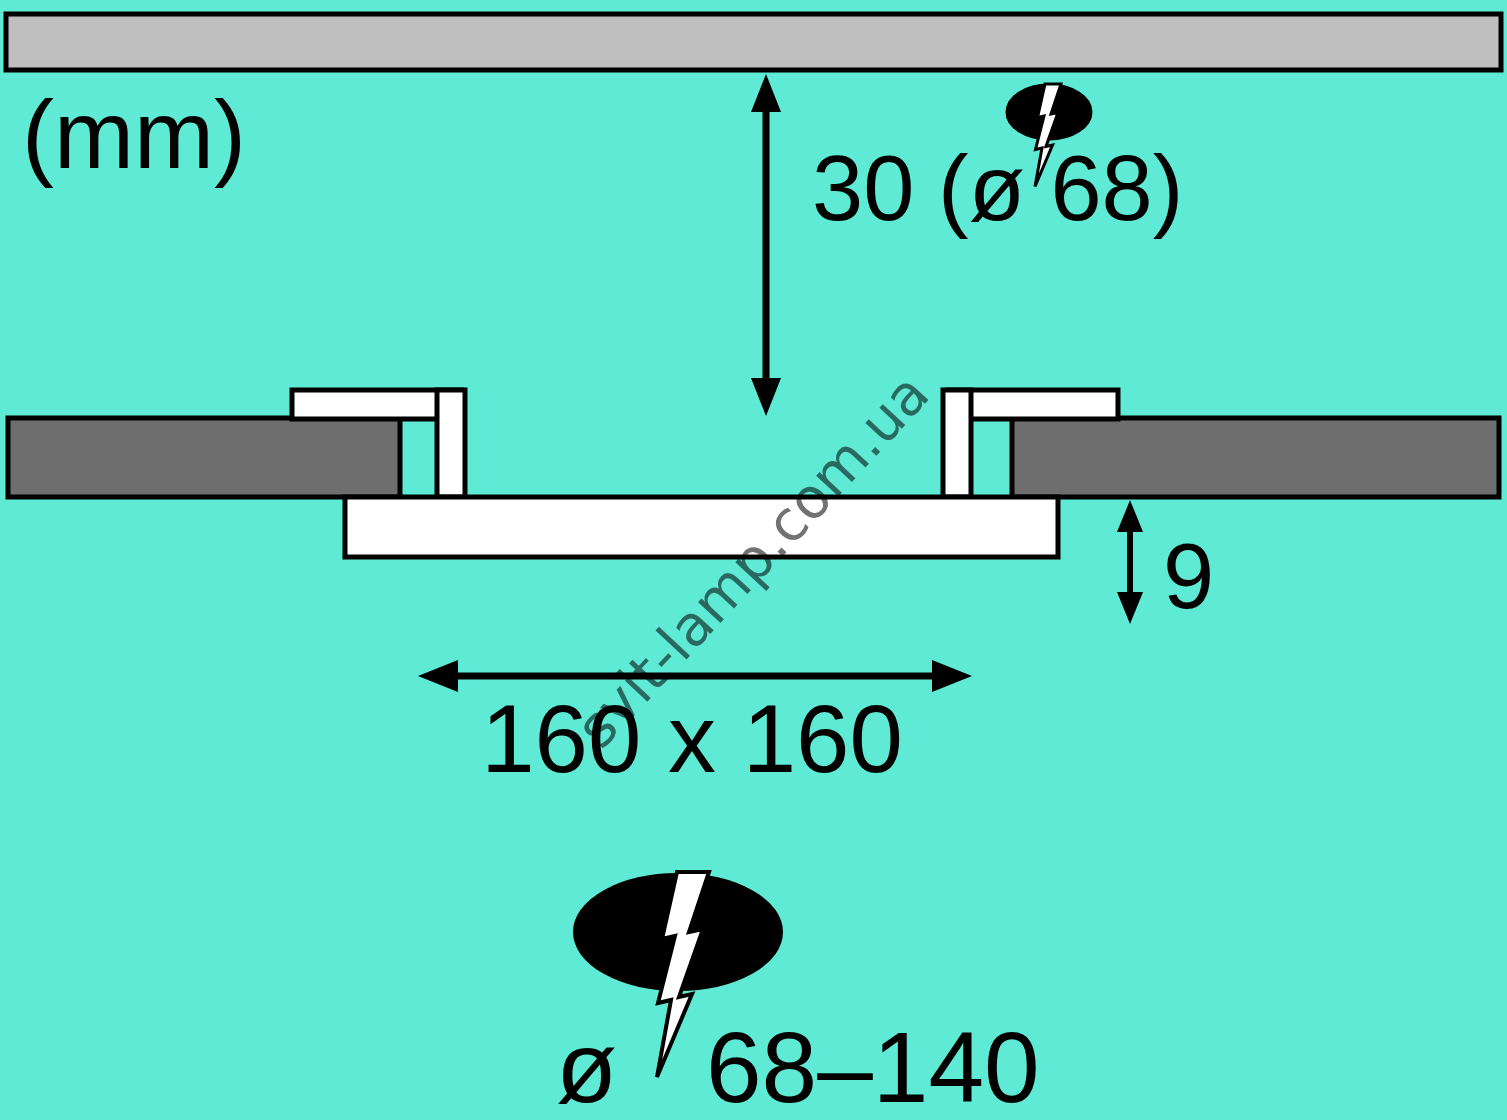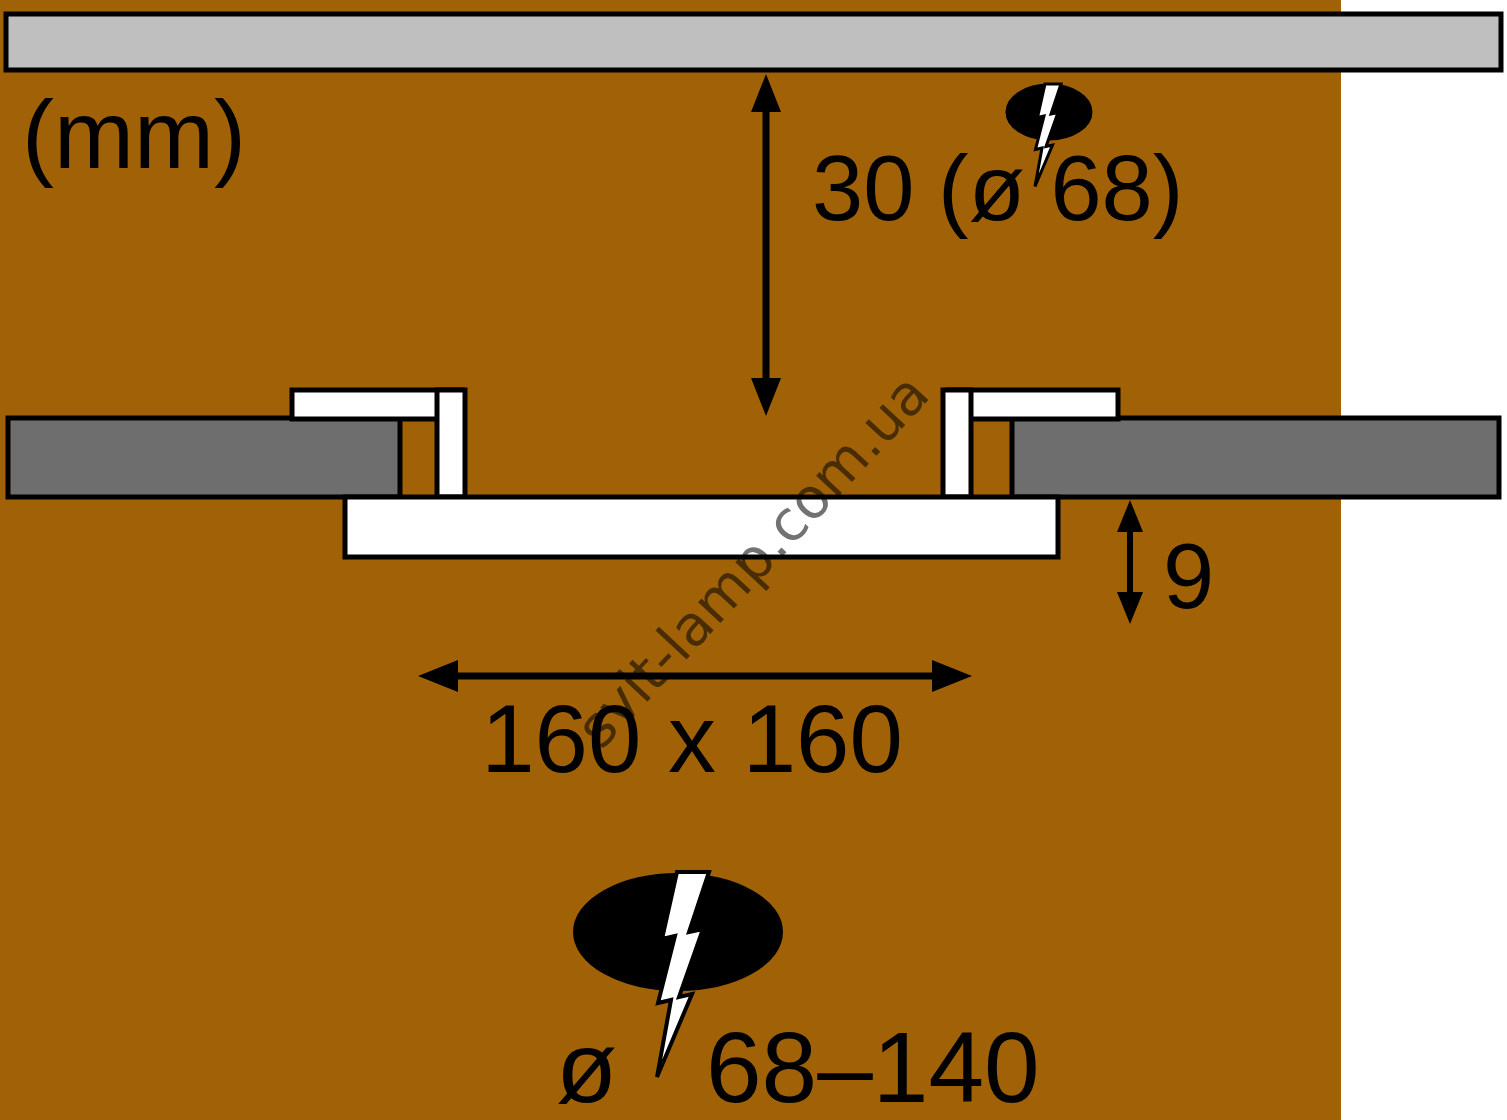--- a/index.html
+++ b/index.html
@@ -6,23 +6,23 @@
     margin: 0;
     padding: 0;
     background: #ffffff;
     width: 1507px;
     height: 1120px;
     overflow: hidden;
     font-family: "Liberation Sans", sans-serif;
   }
   .stage {
     position: relative;
-    width: 1341px;
+    width: 1507px;
     height: 1120px;
-    background: #a16207;
+    background: #5eead4;
   }
   svg { display: block; }
   text {
     font-family: "Liberation Sans", "DejaVu Sans", sans-serif;
     fill: #000000;
   }
   .watermark {
     font-family: "DejaVu Sans", sans-serif;
   }
 </style>

